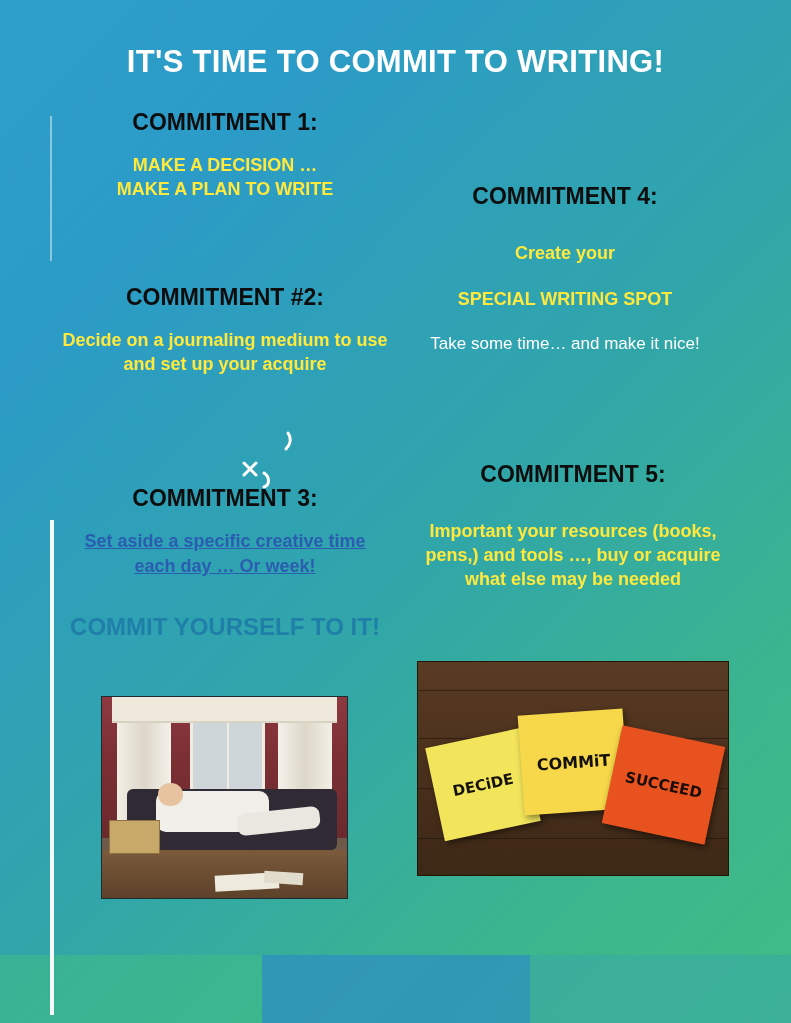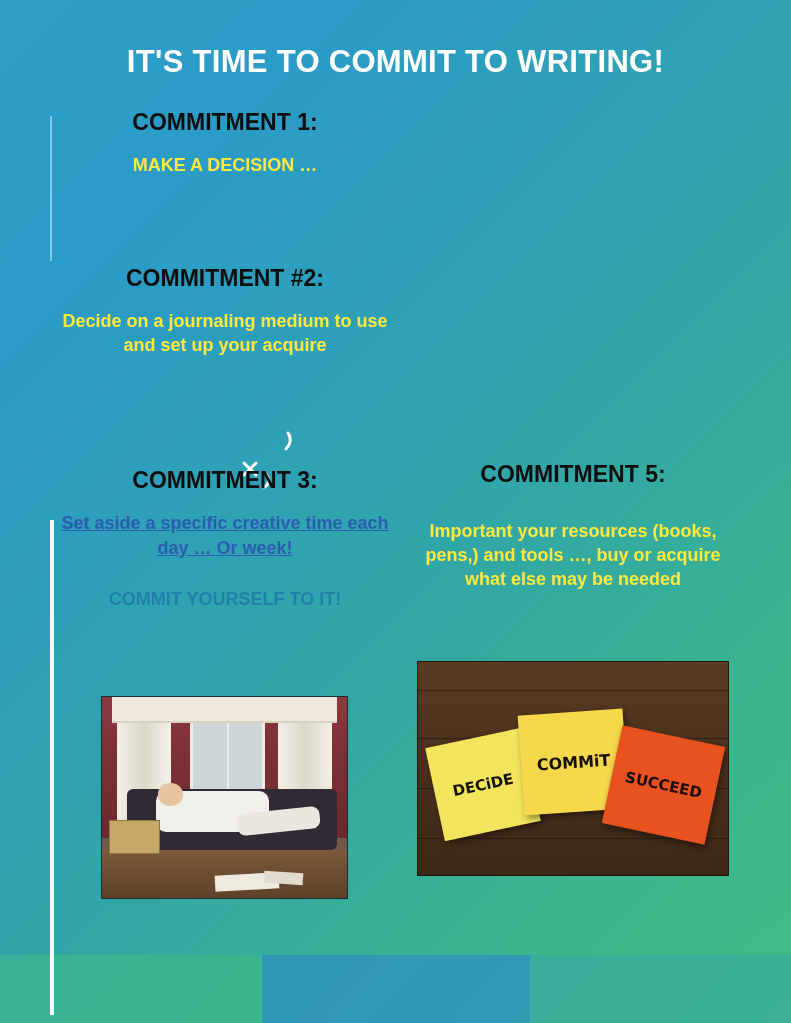--- a/index.html
+++ b/index.html
@@ -101,33 +101,33 @@
     font-size: 17px;
     line-height: 1.35;
     margin: 0;
   }
   .linkish {
     color: #2a5db0;
     font-weight: bold;
     font-size: 18px;
     line-height: 1.4;
     text-decoration: underline;
-    margin: 0;
+    margin: 6px;
   }
   .teal-bold {
     color: #1f7fa8;
     font-weight: bold;
-    font-size: 18px;
+    font-size: 24px;
     margin: 0;
   }
 
   
   #c1 { left: 60px; top: 108px; width: 330px; }
-  #c2 { left: 60px; top: 264px; width: 330px; }
-  #c3 { left: 60px; top: 466px; width: 330px; }
+  #c2 { left: 60px; top: 283px; width: 330px; }
+  #c3 { left: 60px; top: 484px; width: 330px; }
 
   
   #c4 { left: 400px; top: 182px; width: 330px; }
   #c5 { left: 408px; top: 460px; width: 330px; }
 
   .gap-s { height: 14px; }
   .gap-m { height: 22px; }
 
   
   .doodle {
@@ -262,20 +262,21 @@
   <div class="band-right"></div>
 
   <div class="rule-top"></div>
   <div class="rule-bottom"></div>
 
   <div class="title">IT'S TIME TO COMMIT TO WRITING!</div>
 
   <div class="block" id="c1">
     <p class="heading">COMMITMENT 1:</p>
     <p class="yellow">MAKE A DECISION …</p>
+    <p class="yellow">MAKE A PLAN TO WRITE</p>
   </div>
 
   <div class="block" id="c2">
     <p class="heading">COMMITMENT #2:</p>
     <p class="yellow">Decide on a journaling medium to use and set up your acquire</p>
   </div>
 
   <svg class="doodle" viewBox="0 0 80 70">
     <path d="M58 8 C62 14, 60 20, 56 24" stroke="#ffffff" stroke-width="3" fill="none" stroke-linecap="round"></path>
     <path d="M14 38 L26 50 M26 38 L14 50" stroke="#ffffff" stroke-width="3" fill="none" stroke-linecap="round"></path>
@@ -283,20 +284,29 @@
   </svg>
 
   <div class="block" id="c3">
     <p class="heading">COMMITMENT 3:</p>
     <p class="linkish">Set aside a specific creative time each day … Or week!</p>
     <div class="gap-s"></div>
     <div class="gap-s"></div>
     <p class="teal-bold">COMMIT YOURSELF TO IT!</p>
   </div>
 
+  <div class="block" id="c4">
+    <p class="heading">COMMITMENT 4:</p>
+    <div class="gap-s"></div>
+    <p class="yellow">Create your</p>
+    <div class="gap-m"></div>
+    <p class="yellow">SPECIAL WRITING SPOT</p>
+    <div class="gap-m"></div>
+    <p class="white">Take some time… and make it nice!</p>
+  </div>
 
   <div class="block" id="c5">
     <p class="heading">COMMITMENT 5:</p>
     <div class="gap-s"></div>
     <p class="yellow">Important your resources (books, pens,) and tools …, buy or acquire what else may be needed</p>
   </div>
 
   <div class="photo-room">
     <div class="pr-wall"></div>
     <div class="pr-window"></div>

